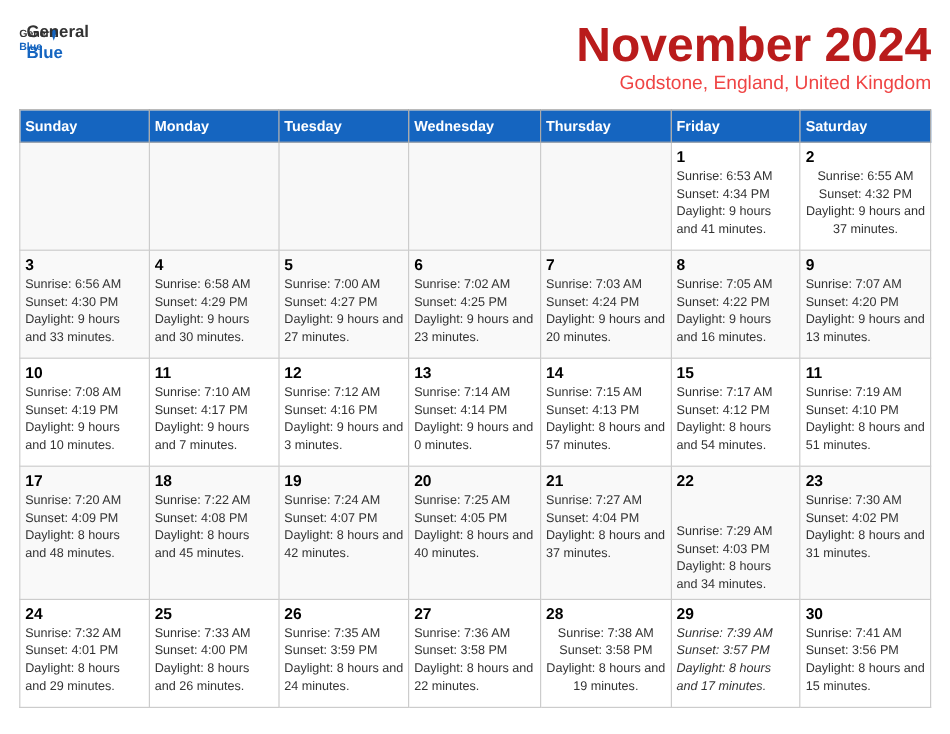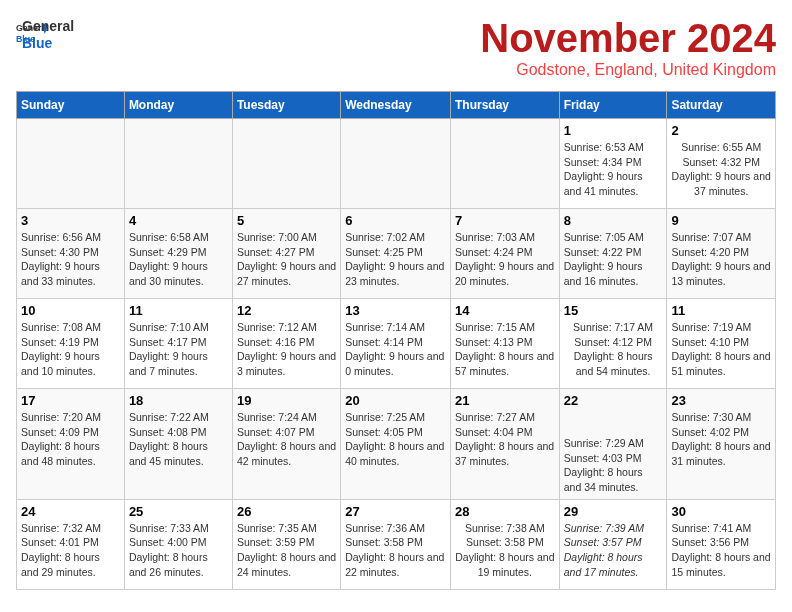--- a/index.html
+++ b/index.html
@@ -200,21 +200,21 @@
 Daylight: 9 hours and 0 minutes.</div>
         </td>
         <td>
           <span class="day-number">14</span>
           <div class="day-info" style="white-space: pre-line;">Sunrise: 7:15 AM
 Sunset: 4:13 PM
 Daylight: 8 hours and 57 minutes.</div>
         </td>
         <td>
           <span class="day-number">15</span>
-          <div class="day-info" style="white-space: pre-line; text-align: center;">Sunrise: 7:17 AM
+          <div class="day-info" style="white-space: pre-line;">Sunrise: 7:17 AM
 Sunset: 4:12 PM
 Daylight: 8 hours and 54 minutes.</div>
         </td>
         <td>
           <span class="day-number">11</span>
           <div class="day-info" style="white-space: pre-line;">Sunrise: 7:19 AM
 Sunset: 4:10 PM
 Daylight: 8 hours and 51 minutes.</div>
         </td>
       </tr>

